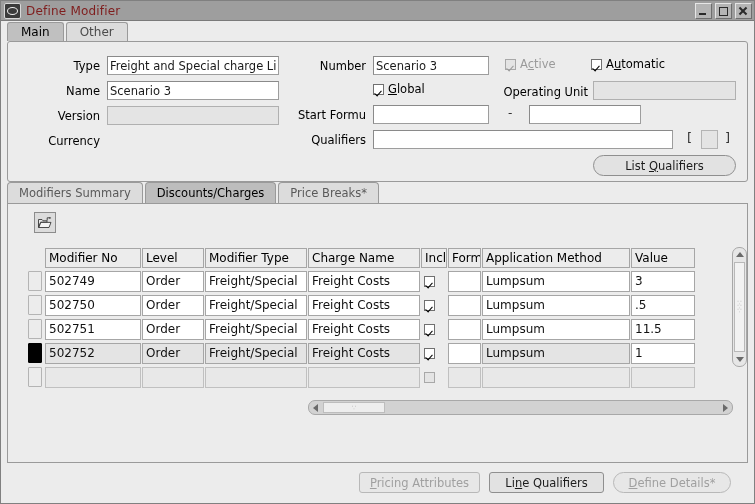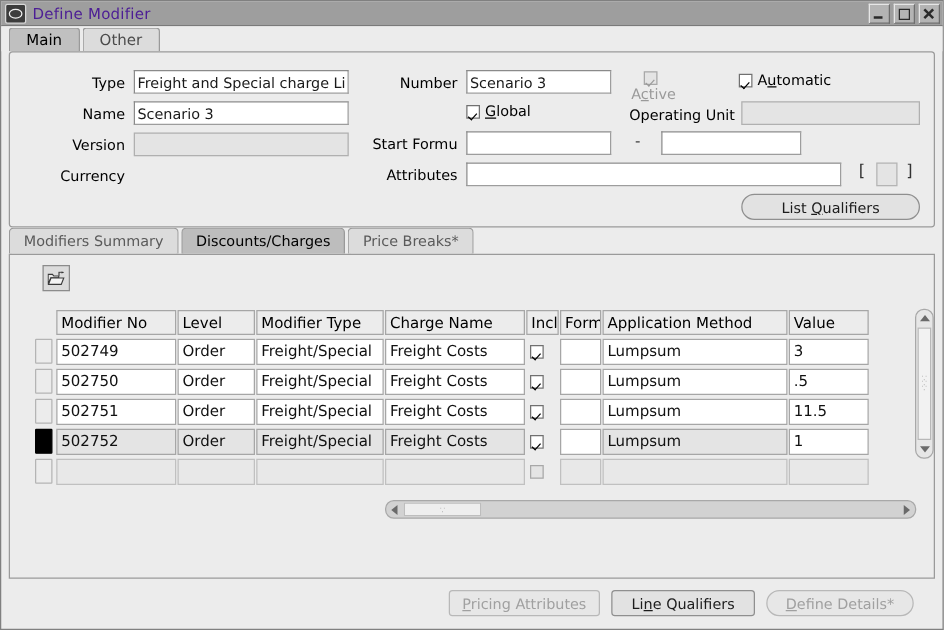--- a/index.html
+++ b/index.html
@@ -46,21 +46,21 @@
     margin-right: 5px;
     flex: 0 0 auto;
   }
   #app-icon .oval {
     width: 9px; height: 6px;
     border: 1.5px solid #f0f0f0;
     border-radius: 50%;
     background: #3c3c3c;
   }
   #window-title {
-    color: #4c1d95;
+    color: #7f1d1d;
     font-size: 12px;
     letter-spacing: 0.2px;
     flex: 1 1 auto;
     white-space: nowrap;
     overflow: hidden;
   }
   .win-btn {
     width: 15px; height: 14px;
     background: #b4b4b4;
     border: 1px solid #e6e6e6;
@@ -390,21 +390,21 @@
     <div class="tf" style="left:99px; top:39px; width:172px;">Scenario 3</div>
 
     <div class="fld-label" style="left:20px; top:67px; width:72px;">Version</div>
     <div class="tf dis" style="left:99px; top:64px; width:172px;"></div>
 
     <div class="fld-label" style="left:20px; top:92px; width:72px;">Currency</div>
 
     <div class="fld-label" style="left:240px; top:17px; width:118px;">Number</div>
     <div class="tf" style="left:365px; top:14px; width:116px;">Scenario 3</div>
 
-    <div class="cb-wrap" style="left:497px; top:15px;flex-direction:column;">
+    <div class="cb-wrap" style="left:497px; top:15px;">
       <span class="cbx dis on"></span>
       <span class="cb-lab dis">A<span class="u">c</span>tive</span>
     </div>
 
     <div class="cb-wrap" style="left:583px; top:15px;text-align:right;">
       <span class="cbx on"></span>
       <span class="cb-lab">A<span class="u">u</span>tomatic</span>
     </div>
 
     <div class="cb-wrap" style="left:365px; top:40px;">
@@ -413,21 +413,21 @@
     </div>
 
     <div class="fld-label" style="left:425px; top:43px; width:155px;">Operating Unit</div>
     <div class="tf dis" style="left:585px; top:39px; width:143px;"></div>
 
     <div class="fld-label" style="left:240px; top:66px; width:118px;">Start Formu</div>
     <div class="tf" style="left:365px; top:63px; width:116px;"></div>
     <div class="dash" style="left:500px; top:64px;">-</div>
     <div class="tf" style="left:521px; top:63px; width:112px;"></div>
 
-    <div class="fld-label" style="left:240px; top:91px; width:118px;">Attributes</div>
+    <div class="fld-label" style="left:240px; top:91px; width:118px;">Qualifiers</div>
     <div class="tf" style="left:365px; top:88px; width:300px;"></div>
     <div class="brk" style="left:679px; top:88px;">[</div>
     <div class="flexbox" style="left:693px; top:88px;"></div>
     <div class="brk" style="left:717px; top:88px;">]</div>
 
     <div class="obtn" style="left:585px; top:113px; width:143px;">
       <span><span>List </span><span class="u">Q</span><span>ualifiers</span></span>
     </div>
   </div>
 

